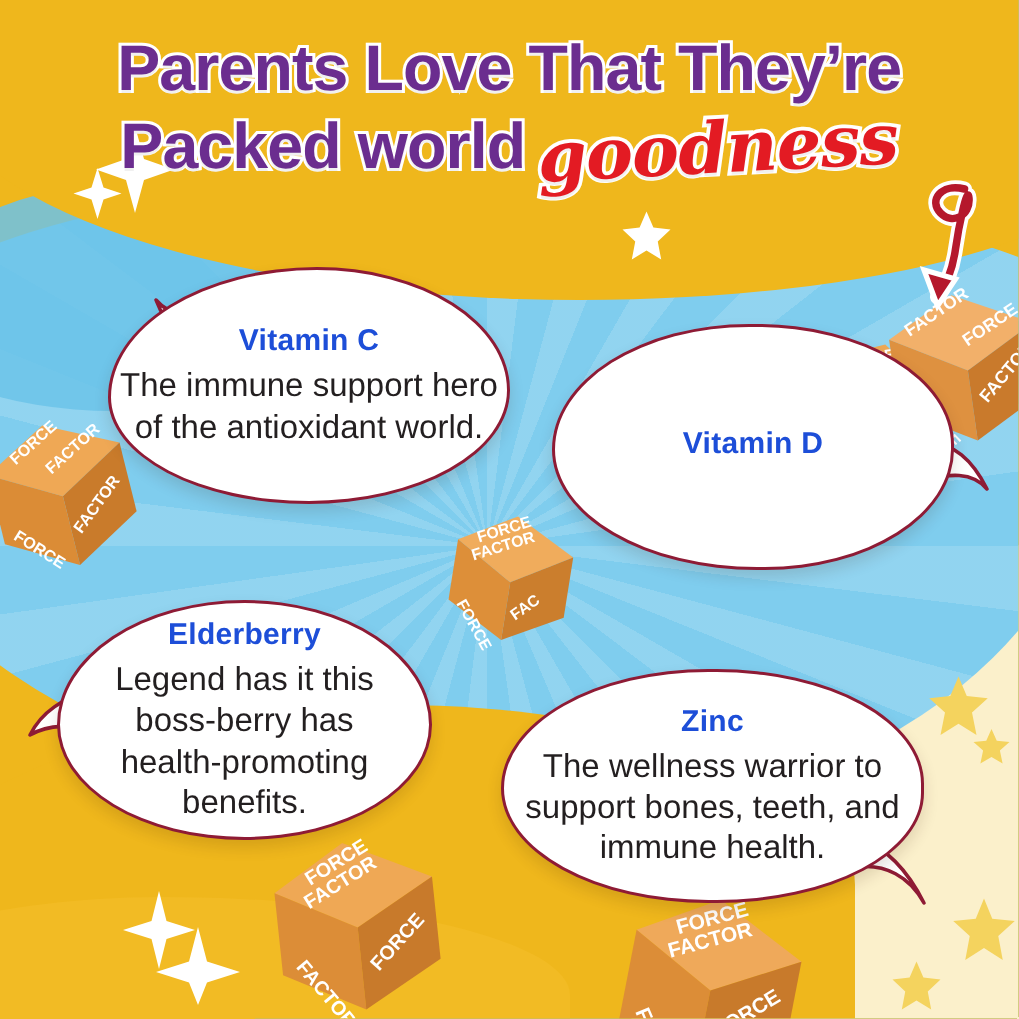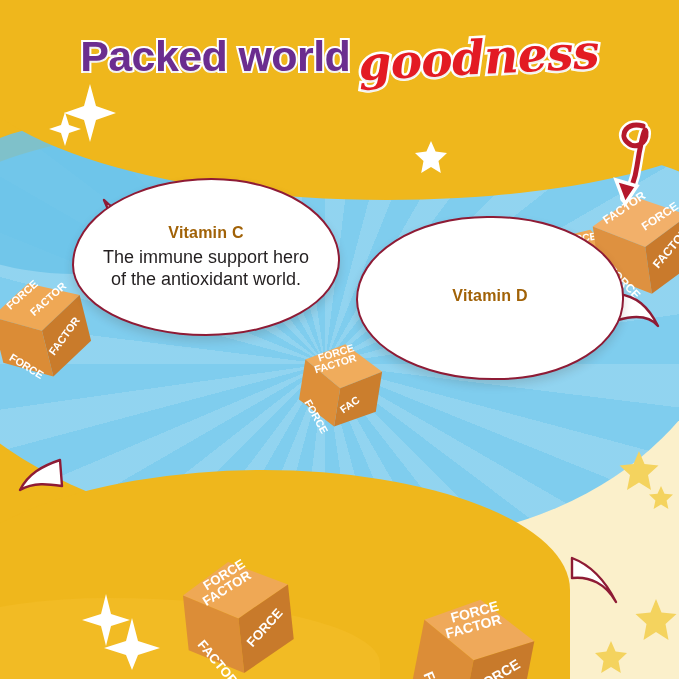--- a/index.html
+++ b/index.html
@@ -94,35 +94,35 @@
   
   .bubble {
     position:absolute; z-index:30;
     background:#FFFFFF;
     border:2.4px solid #8E1B35;
     box-shadow:0 5px 10px rgba(60,30,10,0.14);
     text-align:center;
     display:flex; flex-direction:column; justify-content:center; align-items:center;
   }
   .bubble .b-title {
-    color:#a16207; font-weight:bold; font-size:16px;
+    color:#1d4ed8; font-weight:bold; font-size:20px;
     letter-spacing:0.2px; margin-bottom:4px;
     font-family:"Liberation Sans", sans-serif;
   }
   .bubble .b-body {
-    color:#231F20; font-size:18px; line-height:1.23;
+    color:#231F20; font-size:22px; line-height:1.23;
     font-family:"Liberation Sans", sans-serif;
   }
   .tail { position:absolute; z-index:29; }
   .tail svg { display:block; }
 
   
   #bubble-vitc  { left:72px;  top:178px; width:268px; height:158px;
                   border-radius:52% 48% 50% 50% / 55% 52% 48% 45%; }
-  #bubble-vitd  { left:356px; top:216px; width:268px; height:164px;
+  #bubble-vitd  { left:368px; top:216px; width:268px; height:164px;
                   border-radius:50% 50% 48% 52% / 52% 50% 50% 50%; }
   #bubble-elder { left:38px;  top:400px; width:250px; height:160px;
                   border-radius:50% 50% 50% 50% / 52% 52% 48% 48%; }
   #bubble-zinc  { left:334px; top:446px; width:282px; height:156px;
                   border-radius:50% 50% 50% 50% / 52% 50% 48% 50%; }
 
   
   .curl-arrow { position:absolute; right:16px; top:118px; z-index:38; }
 </style>
 </head>
@@ -133,20 +133,21 @@
   <div class="bg-cream"></div>
   <div class="bg-blue">
     <div class="rays"></div>
   </div>
   <div class="bg-blue-dark"></div>
   <div class="bg-yellow-top"></div>
   <div class="bg-yellow-bottom"></div>
   <div class="bg-yellow-strip"></div>
 
   <div class="headline">
+    <div class="hl-line">Parents Love That They’re</div>
     <div class="hl-line l2"><span>Packed world</span><span class="goodness">goodness</span></div>
   </div>
 
   <div class="spark" style="left:46px; top:78px;">
     <svg width="72" height="74" viewBox="0 0 72 74">
       <path d="M44 6 L50 28 L70 35 L50 42 L44 64 L38 42 L18 35 L38 28 Z" fill="#FFFFFF"></path>
       <path d="M19 34 L23 47 L35 51 L23 55 L19 68 L15 55 L3 51 L15 47 Z" fill="#FFFFFF"></path>
     </svg>
   </div>
 
@@ -302,15 +303,23 @@
 
   <div class="bubble" id="bubble-vitc">
     <div class="b-title">Vitamin C</div>
     <div class="b-body">The immune support hero<br>of the antioxidant world.</div>
   </div>
 
   <div class="bubble" id="bubble-vitd">
     <div class="b-title">Vitamin D</div>
   </div>
 
-
+  <div class="bubble" id="bubble-elder">
+    <div class="b-title">Elderberry</div>
+    <div class="b-body">Legend has it this<br>boss-berry has<br>health-promoting<br>benefits.</div>
+  </div>
+
+  <div class="bubble" id="bubble-zinc">
+    <div class="b-title">Zinc</div>
+    <div class="b-body">The wellness warrior to<br>support bones, teeth, and<br>immune health.</div>
+  </div>
 
 </div>
 
 </body></html>

